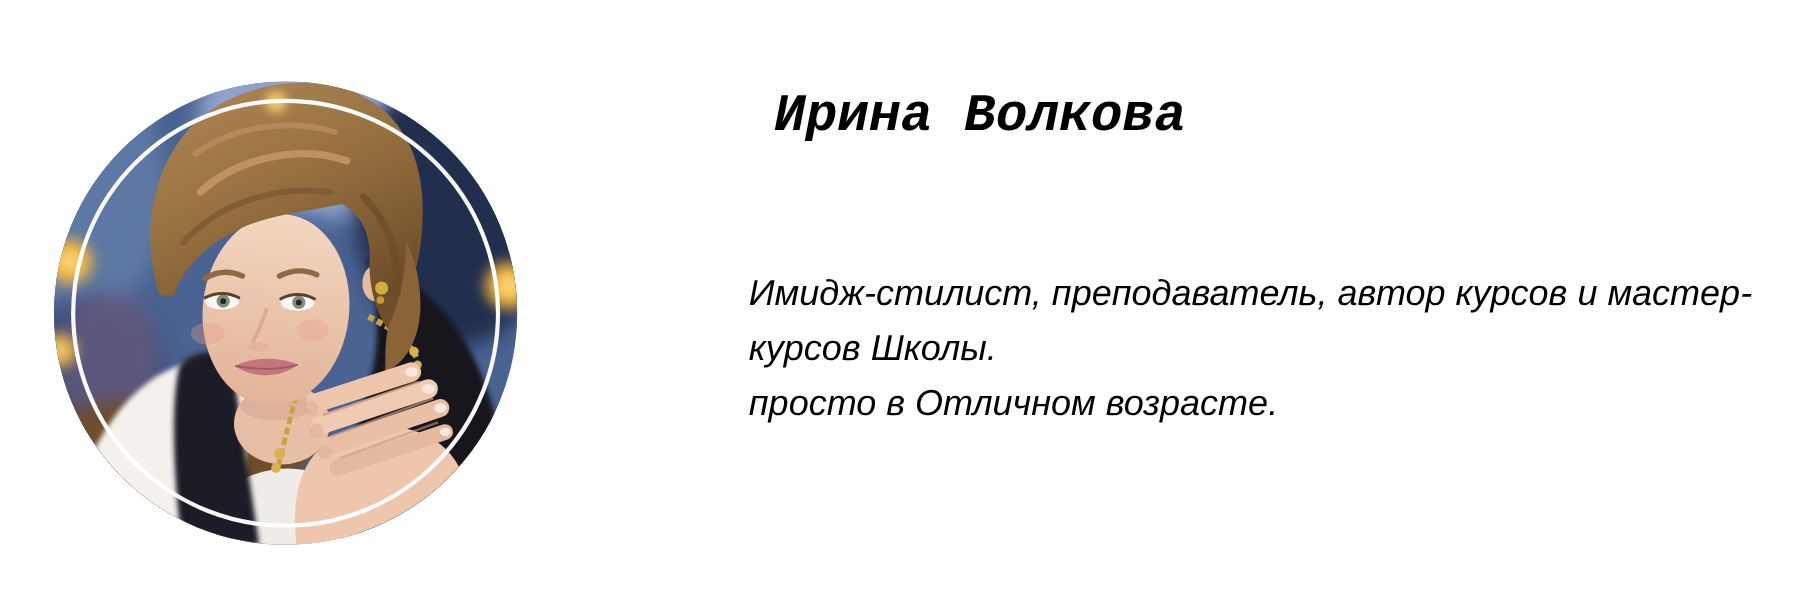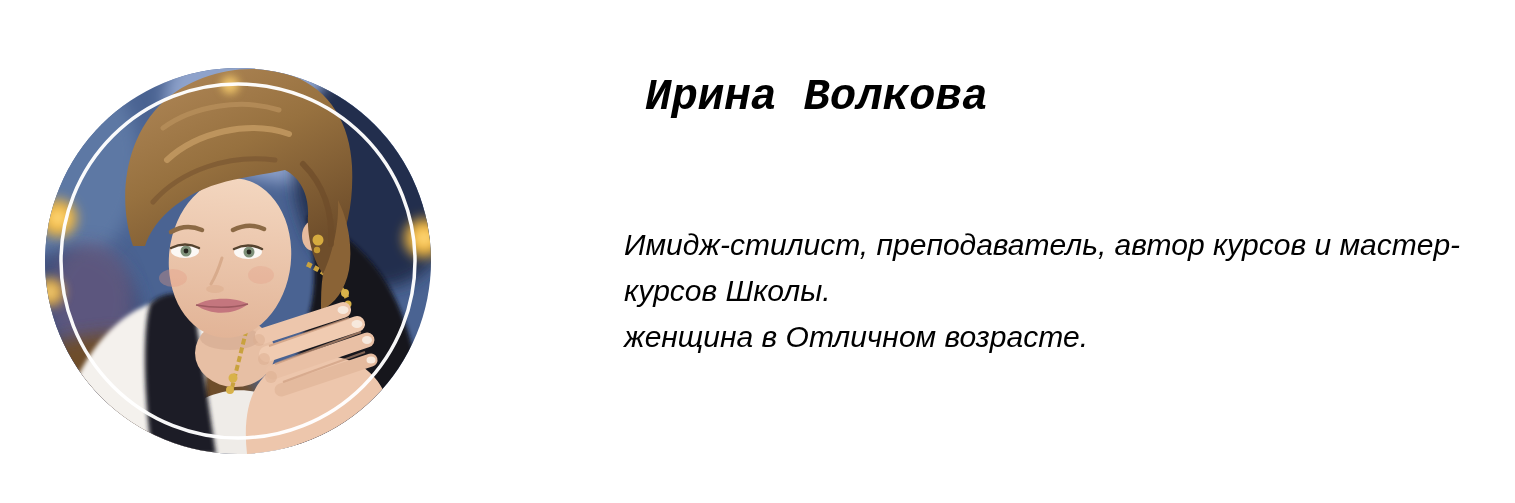--- a/index.html
+++ b/index.html
@@ -183,16 +183,16 @@
 
       <circle cx="193" cy="193" r="177" fill="none" stroke="#ffffff" stroke-width="3.5" opacity="0.97"></circle>
     </svg>
   </div>
 
   <h1 class="name">Ирина Волкова</h1>
 
   <p class="bio">
     <span class="bio-line">Имидж-стилист, преподаватель, автор курсов и мастер-</span>
     <span class="bio-line">курсов Школы.</span>
-    <span class="bio-line">женщина в Отличном возрасте.</span>
+    <span class="bio-line">просто в Отличном возрасте.</span>
   </p>
 
 </div>
 
 </body></html>

